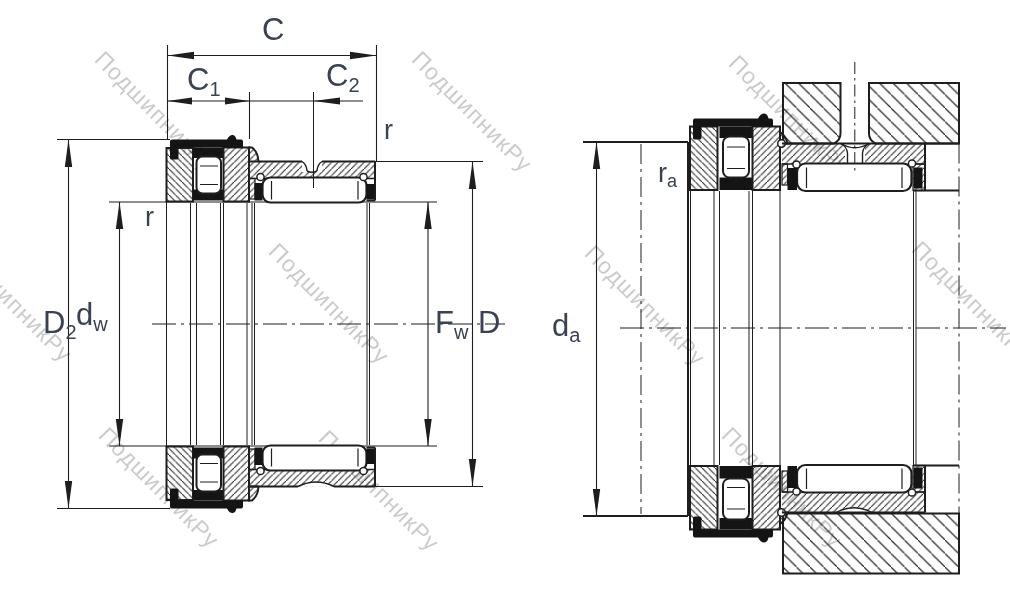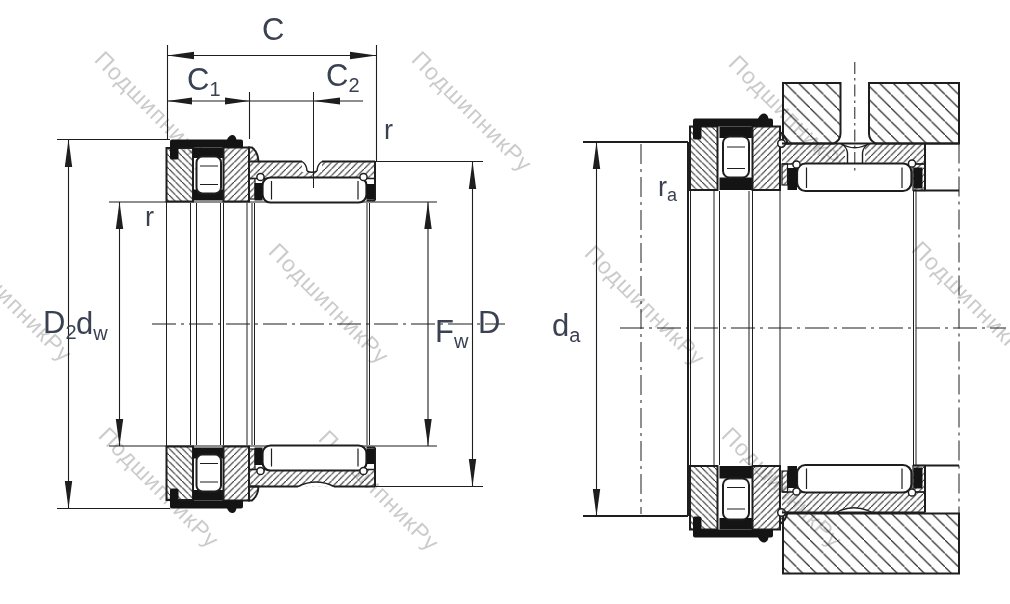--- a/index.html
+++ b/index.html
@@ -220,19 +220,19 @@
       <path d="M854.8,62 V172" stroke-width="1" stroke-dasharray="12 4 2.5 4"></path>
     </g>
   </svg>
 
   <div class="dim-label" style="left:262px;top:14px"><span class="main">C</span></div>
   <div class="dim-label" style="left:187px;top:64px"><span class="main">C</span><span class="sub">1</span></div>
   <div class="dim-label" style="left:326px;top:60px"><span class="main">C</span><span class="sub">2</span></div>
   <div class="dim-label small" style="left:384px;top:117px"><span class="main">r</span></div>
   <div class="dim-label small" style="left:145px;top:204px"><span class="main">r</span></div>
   <div class="dim-label" style="left:43px;top:307px"><span class="main">D</span><span class="sub">2</span></div>
-  <div class="dim-label" style="left:76px;top:308px"><span class="main">d</span><span class="sub">w</span></div>
-  <div class="dim-label" style="left:435px;top:316px"><span class="main">F</span><span class="sub">w</span></div>
+  <div class="dim-label" style="left:76px;top:299px"><span class="main">d</span><span class="sub">w</span></div>
+  <div class="dim-label" style="left:435px;top:307px"><span class="main">F</span><span class="sub">w</span></div>
   <div class="dim-label" style="left:478px;top:307px"><span class="main">D</span></div>
-  <div class="dim-label small" style="left:658px;top:174px"><span class="main">r</span><span class="sub">a</span></div>
+  <div class="dim-label small" style="left:658px;top:160px"><span class="main">r</span><span class="sub">a</span></div>
   <div class="dim-label" style="left:552px;top:310px"><span class="main">d</span><span class="sub">a</span></div>
 
 </div>
 
 </body></html>

